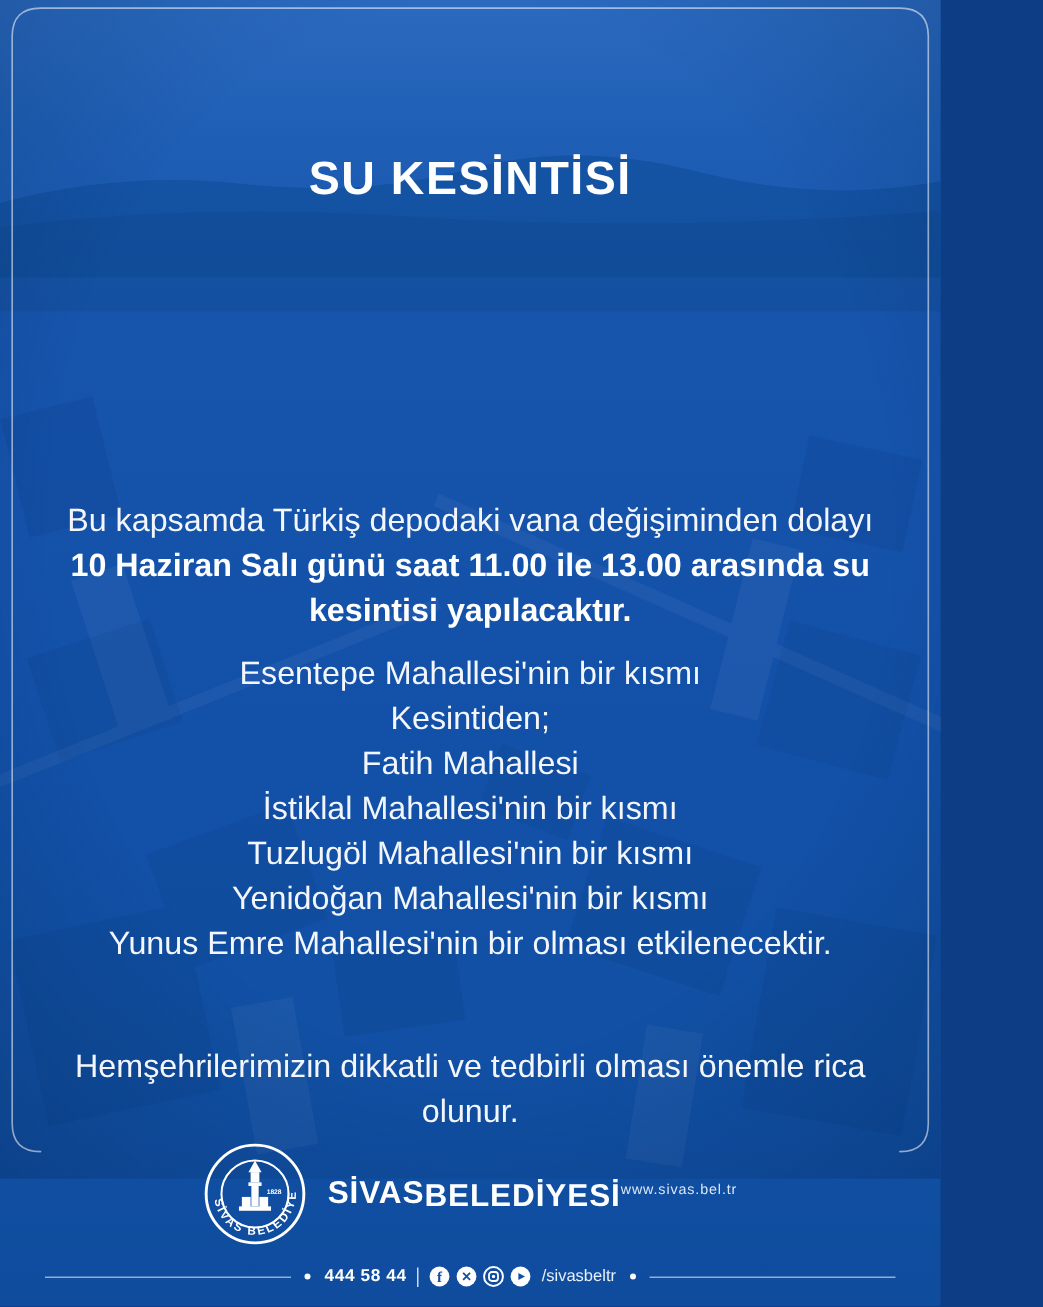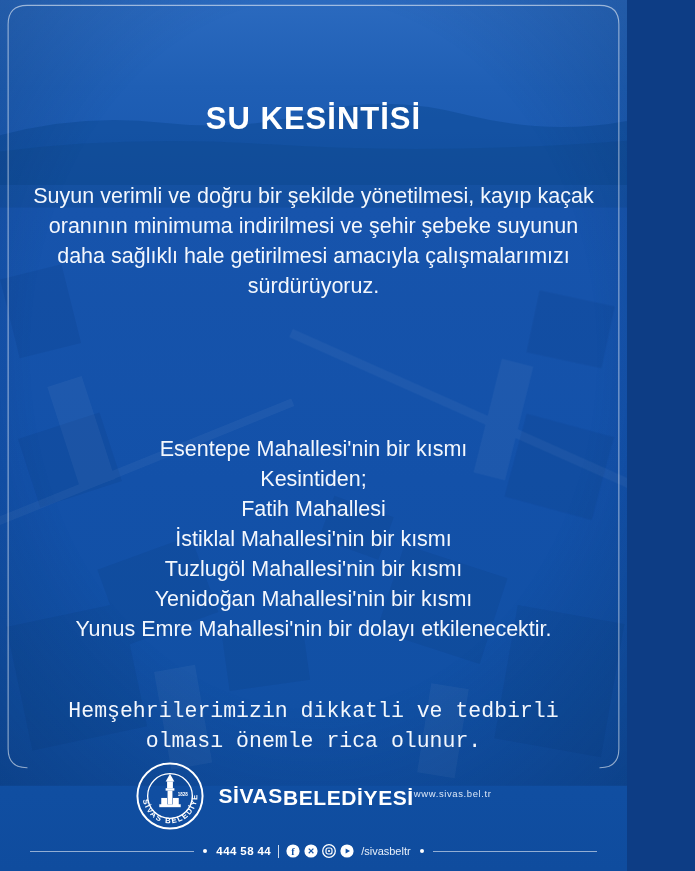--- a/index.html
+++ b/index.html
@@ -21,21 +21,21 @@
   }
   .para{
     font-size:21.5px;line-height:30px;color:#f3f7fd;
     font-weight:400;
   }
   .p1{top:159px;}
   .p2{top:310px;}
   .p2 .bold-part{display:block;font-weight:700;color:#ffffff;}
   .affected{top:434px;}
   .affected div{line-height:30px;}
-  .closing{top:674px;font-family:Liberation Mono, monospace;}
+  .closing{top:674px;}
   .logo-row{
     position:absolute;top:761px;left:0;right:0;
     display:flex;align-items:center;justify-content:center;gap:13px;
   }
   .seal{width:70px;height:70px;flex:0 0 auto;}
   .wordmark{display:flex;flex-direction:row;align-items:flex-start;line-height:1;}
   .wordmark .org1,.wordmark .org2{
     font-size:21px;font-weight:700;letter-spacing:.6px;color:#ffffff;
   }
   .wordmark .org2{margin-top:2px;}
@@ -93,31 +93,34 @@
     </g>
     <rect x="0" y="0" width="695" height="871" fill="url(#vig)"></rect>
   </svg>
 
   <svg class="frame-svg" viewBox="0 0 695 871" aria-hidden="true">
     <path d="M 30 851 Q 9 851 9 830 L 9 27 Q 9 6 30 6 L 665 6 Q 686 6 686 27 L 686 830 Q 686 851 665 851" fill="none" stroke="rgba(255,255,255,0.55)" stroke-width="1.2" stroke-linecap="round"></path>
   </svg>
 
   <h1 class="block title">SU KESİNTİSİ</h1>
 
-  <p class="block para p1">Suyun verimli ve doğru bir şekilde yönetilmesi, kayıp kaçak oranının minimuma indirilmesi ve şehir şebeke suyunun daha sağlıklı hale getirilmesi amacıyla çalışmalarımızı sürdürüyoruz.</p>
 
+  <p class="block para p2">
+    <span>Bu kapsamda Türkiş depodaki vana değişiminden dolayı</span>
+    <strong class="bold-part">10 Haziran Salı günü saat 11.00 ile 13.00 arasında su kesintisi yapılacaktır.</strong>
+  </p>
 
   <div class="block para affected">
     <div>Esentepe Mahallesi'nin bir kısmı</div>
     <div>Kesintiden;</div>
     <div>Fatih Mahallesi</div>
     <div>İstiklal Mahallesi'nin bir kısmı</div>
     <div>Tuzlugöl Mahallesi'nin bir kısmı</div>
     <div>Yenidoğan Mahallesi'nin bir kısmı</div>
-    <div>Yunus Emre Mahallesi'nin bir dolayı etkilenecektir.</div>
+    <div>Yunus Emre Mahallesi'nin bir olması etkilenecektir.</div>
   </div>
 
   <p class="block para closing">Hemşehrilerimizin dikkatli ve tedbirli olması önemle rica olunur.</p>
 
   <div class="logo-row">
     <svg class="seal" viewBox="0 0 72 72" aria-hidden="true">
       <defs>
         <path id="sealArc" d="M 8 36 A 28 28 0 0 0 64 36" fill="none"></path>
       </defs>
       <circle cx="36" cy="36" r="33.5" fill="none" stroke="#ffffff" stroke-width="2"></circle>

